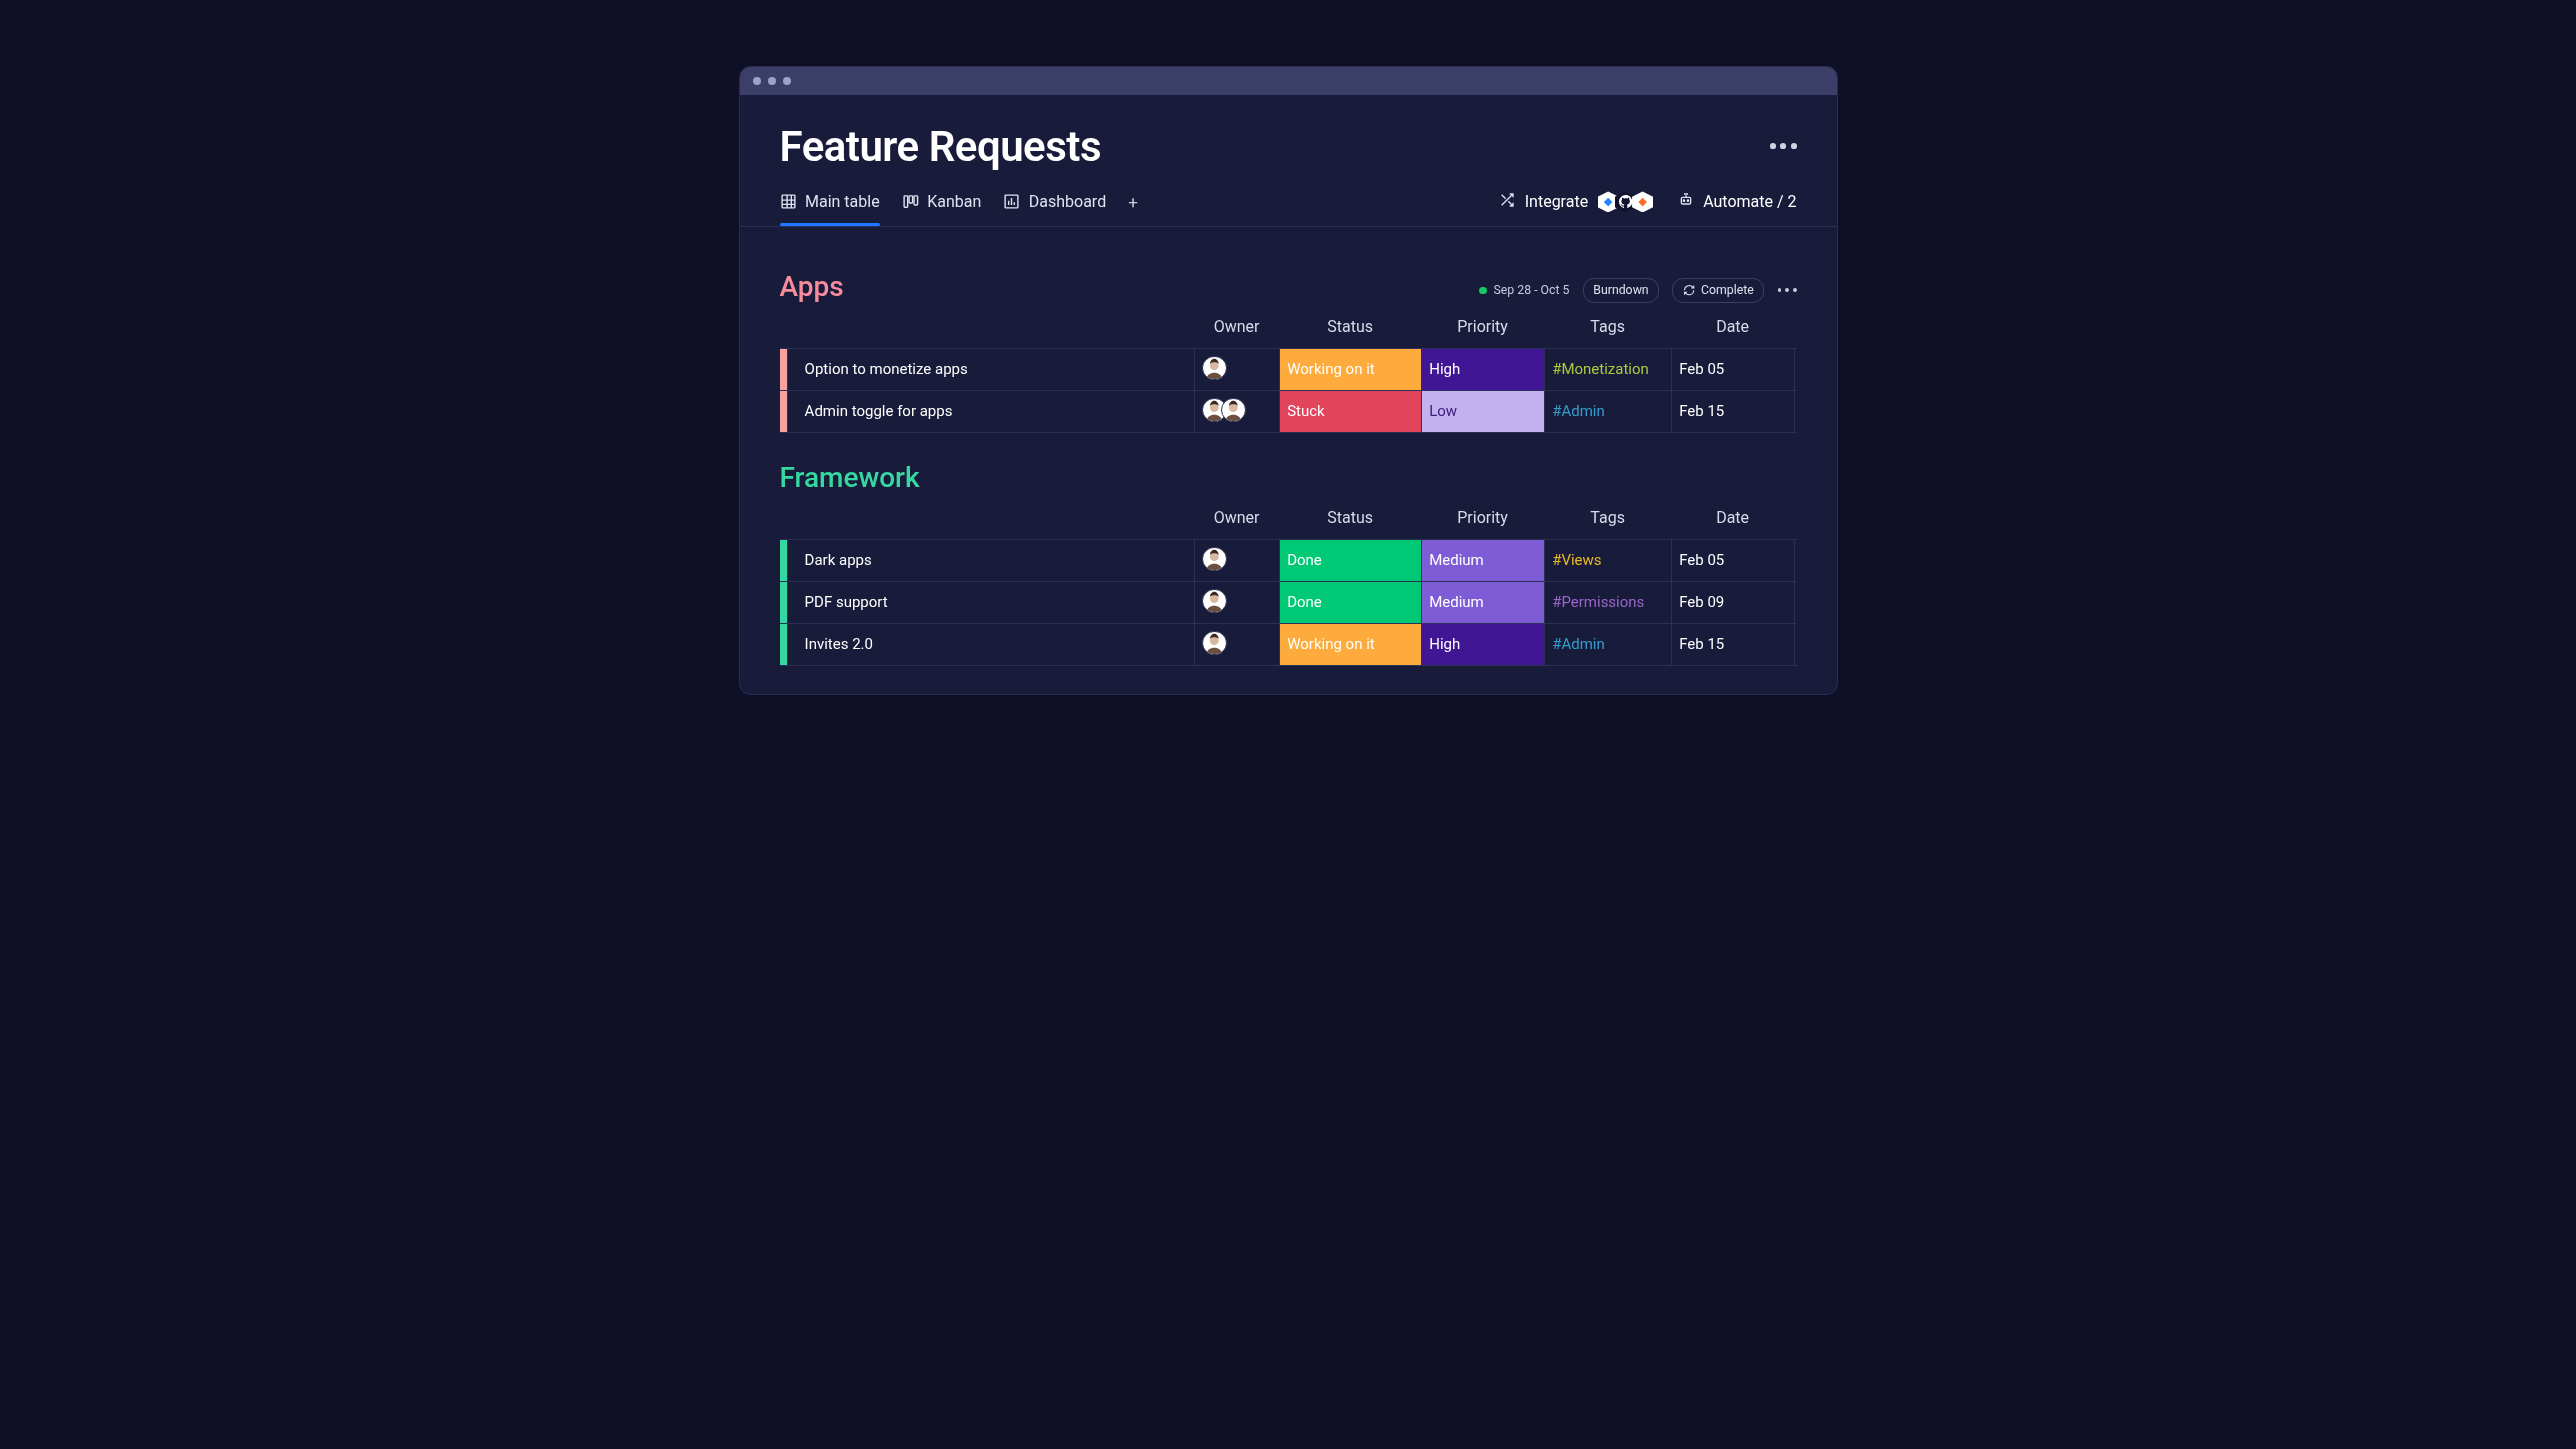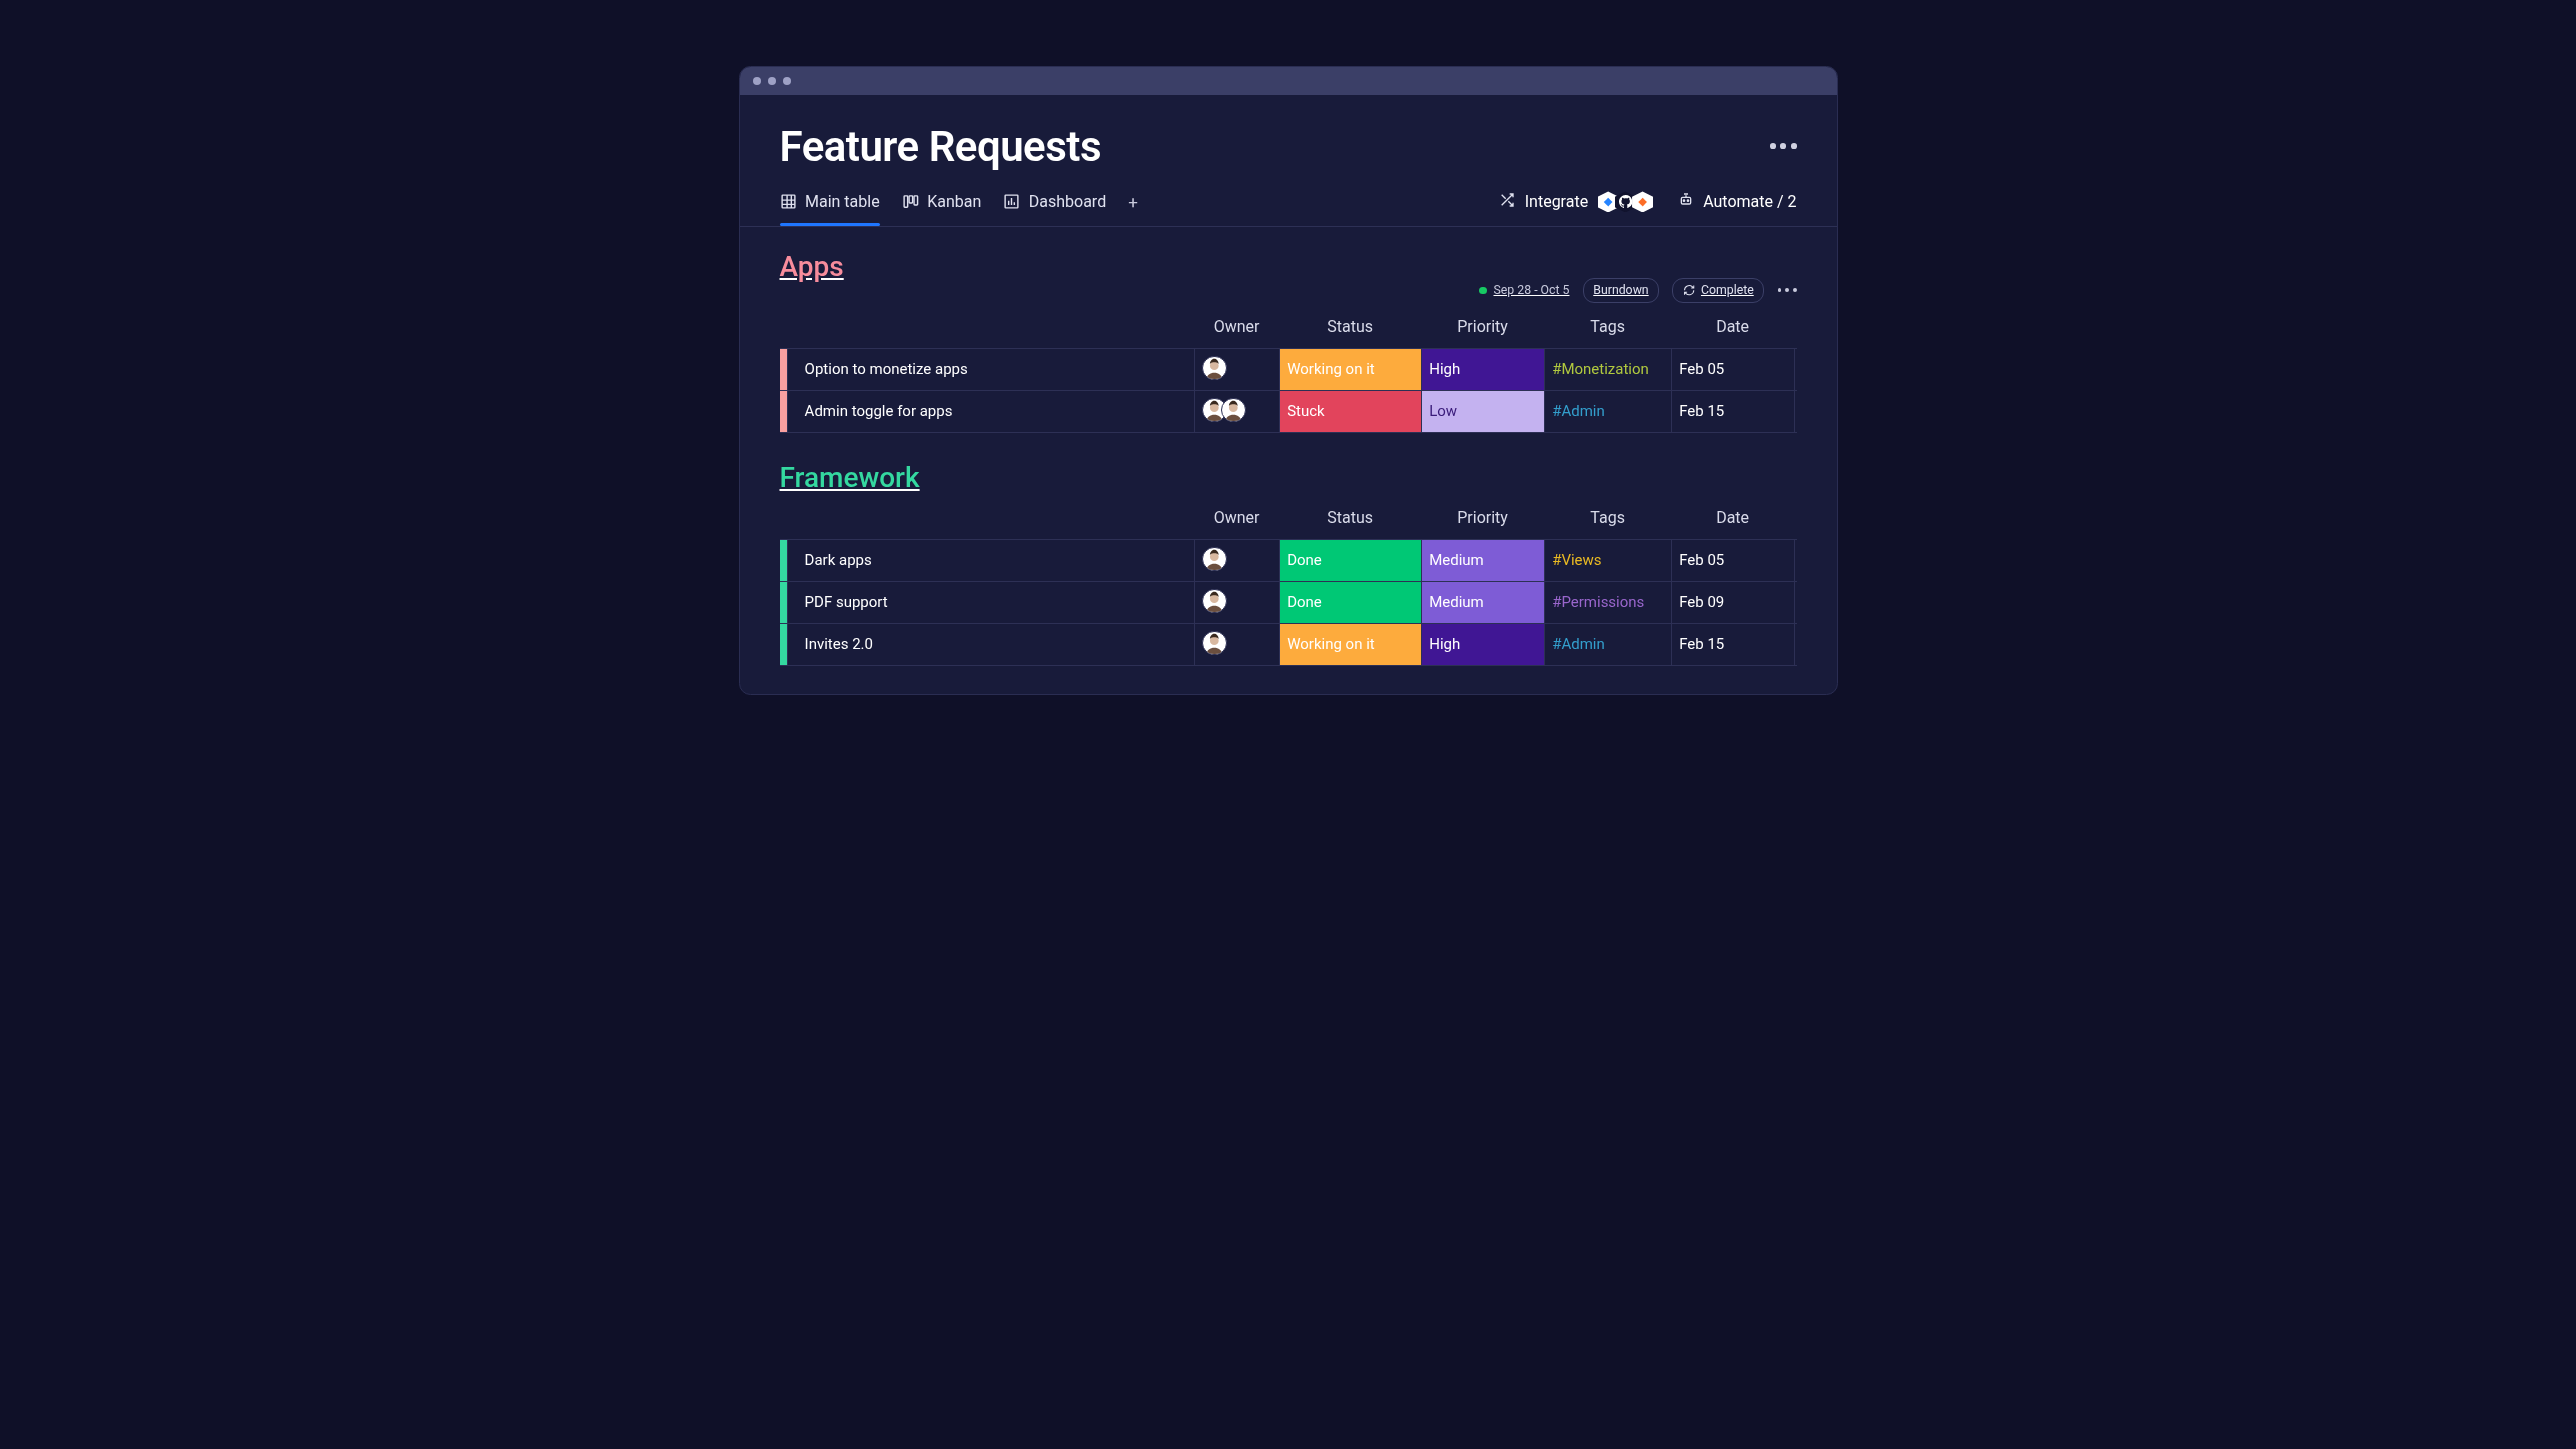--- a/index.html
+++ b/index.html
@@ -46,21 +46,21 @@
   .tabs-right { display: flex; align-items: center; gap: 24.6px; padding-bottom: 13.3px; }
   .integrate-wrap, .automate-wrap { display: flex; align-items: center; gap: 9.5px; font-size: 16px; cursor: pointer; }
   .integ-icons { display: flex; align-items: center; }
   .hex { width: 21px; height: 21px; display: flex; align-items: center; justify-content: center; }
   .hex:not(:first-child) { margin-left: -3.8px; }
   .hex.white { background: #fff; clip-path: polygon(50% 0,100% 25%,100% 75%,50% 100%,0 75%,0 25%); }
   .hex.dark { background: #11132e; clip-path: polygon(50% 0,100% 25%,100% 75%,50% 100%,0 75%,0 25%); }
   .hex .glyph { font-size: 11.4px; line-height: 1; }
   .groups { padding: 23px 40px 0 40px; }
   .group { margin-bottom: 28px; }
-  .group-head { display: flex; align-items: flex-start; justify-content: space-between; margin-bottom: 3.8px; text-decoration: underline; }
+  .group-head { display: flex; align-items: flex-end; justify-content: space-between; margin-bottom: 3.8px; }
   .group-title { font-size: 28px; font-weight: 500; }
   .group-controls { display: flex; align-items: center; gap: 13.3px; margin-top: 28px; }
   .gc-date { font-size: 12.3px; color: #c8cadd; display: flex; align-items: center; gap: 6.6px; }
   .gc-dot { width: 7.6px; height: 7.6px; border-radius: 50%; background: #17c964; }
   .gc-btn {
     font-size: 12.3px; border: 0.9px solid #3b3f67; padding: 4.7px 9.5px;
     border-radius: 11px; color: #e0e2f0; display: flex; align-items: center; gap: 5.7px; cursor: pointer;
   }
   .gc-more { display: flex; gap: 3.8px; cursor: pointer; }
   .gc-more span { width: 3.8px; height: 3.8px; border-radius: 50%; background: #c8cadd; }

